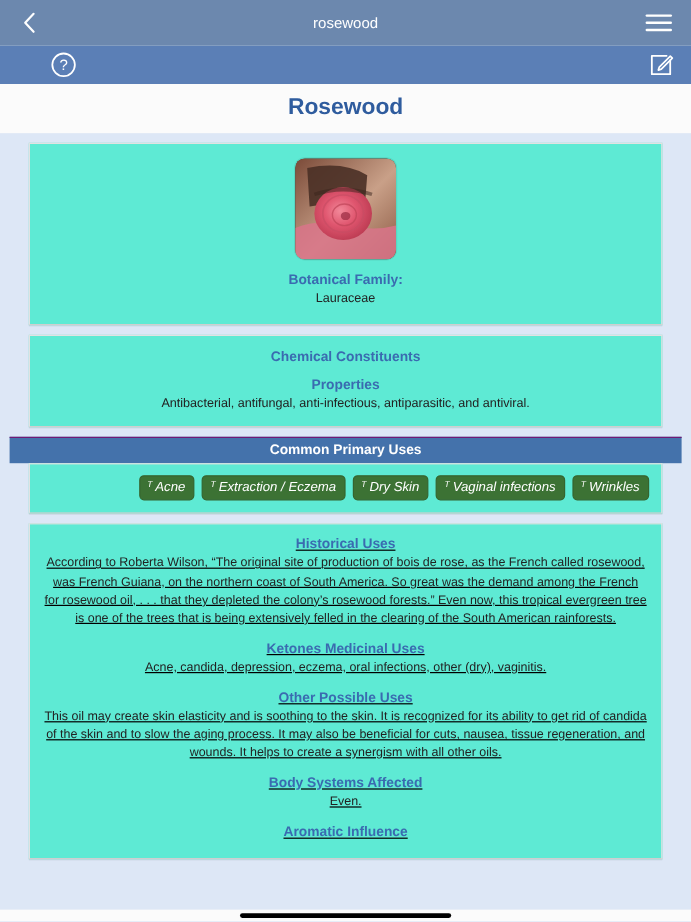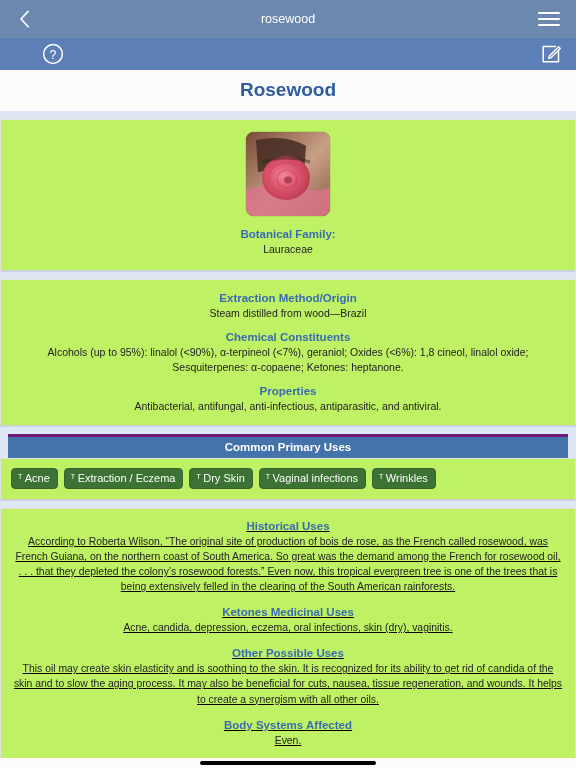--- a/index.html
+++ b/index.html
@@ -78,24 +78,24 @@
 
   
   .content {
     flex: 1 1 auto;
     overflow: hidden;
     display: flex;
     flex-direction: column;
   }
 
   .card {
-    background: #bef264;
+    background: #5eead4;
     border: 1px solid #e2e2e2;
     border-bottom-color: #cfcfcf;
-    margin: 0 0;
+    margin: 0 24px;
     box-shadow: 0 1px 0 rgba(0,0,0,0.07);
   }
   .spacer { height: 8px; flex: 0 0 auto; }
 
   
   .title-card {
     margin: 0;
     border-left: none; border-right: none; border-top: none;
     padding: 9px 0 10px 0;
     text-align: center;
@@ -143,30 +143,31 @@
 
   
   .section-bar {
     background: #4472ab;
     color: #ffffff;
     font-size: 11.5px;
     font-weight: bold;
     text-align: center;
     padding: 4px 0 5px 0;
     margin: 0 8px;
-    border-top: 3px solid #701a75;
+    border-top: 1px solid #701a75;
   }
 
   
   .tags-card {
     padding: 9px 10px 10px 10px;
     display: flex;
     flex-wrap: wrap;
-    justify-content: flex-start;
+    justify-content: flex-end;
     gap: 6px;
+    font-style: italic;
   }
   .tag {
     background: #3c7234;
     color: #ffffff;
     border-radius: 4px;
     padding: 3px 7px 4px 6px;
     font-size: 11px;
     line-height: 1.1;
     white-space: nowrap;
     cursor: pointer;
@@ -274,26 +275,21 @@
       </svg>
     </div>
     <div class="field-label">Botanical Family:</div>
     <div class="field-value">Lauraceae</div>
   </div>
 
   <div class="spacer"></div>
 
   <div class="card info-card">
     <div class="info-block">
-      <div class="field-label">Extraction Method/Origin</div>
-      <div class="field-value">Steam distilled from wood—Brazil</div>
-    </div>
-    <div class="info-block">
       <div class="field-label">Chemical Constituents</div>
-      <div class="field-value">Alcohols (up to 95%): linalol (&lt;90%), α-terpineol (&lt;7%), geraniol; Oxides (&lt;6%): 1,8 cineol, linalol oxide; Sesquiterpenes: α-copaene; Ketones: heptanone.</div>
     </div>
     <div class="info-block">
       <div class="field-label">Properties</div>
       <div class="field-value">Antibacterial, antifungal, anti-infectious, antiparasitic, and antiviral.</div>
     </div>
   </div>
 
   <div class="spacer"></div>
 
   <div class="section-bar">Common Primary Uses</div>
@@ -322,21 +318,21 @@
 
   <div class="spacer"></div>
 
   <div class="card uses-card">
     <div class="info-block">
       <div class="field-label">Historical Uses</div>
       <div class="para">According to Roberta Wilson, “The original site of production of bois de rose, as the French called rosewood, was French Guiana, on the northern coast of South America. So great was the demand among the French for rosewood oil, . . . that they depleted the colony’s rosewood forests.” Even now, this tropical evergreen tree is one of the trees that is being extensively felled in the clearing of the South American rainforests.</div>
     </div>
     <div class="info-block">
       <div class="field-label">Ketones Medicinal Uses</div>
-      <div class="para">Acne, candida, depression, eczema, oral infections, skin (dry), vaginitis.</div>
+      <div class="para">Acne, candida, depression, eczema, oral infections, other (dry), vaginitis.</div>
     </div>
     <div class="info-block">
       <div class="field-label">Other Possible Uses</div>
       <div class="para">This oil may create skin elasticity and is soothing to the skin. It is recognized for its ability to get rid of candida of the skin and to slow the aging process. It may also be beneficial for cuts, nausea, tissue regeneration, and wounds. It helps to create a synergism with all other oils.</div>
     </div>
     <div class="info-block">
       <div class="field-label">Body Systems Affected</div>
       <div class="para">Even.</div>
     </div>
     <div class="info-block">

